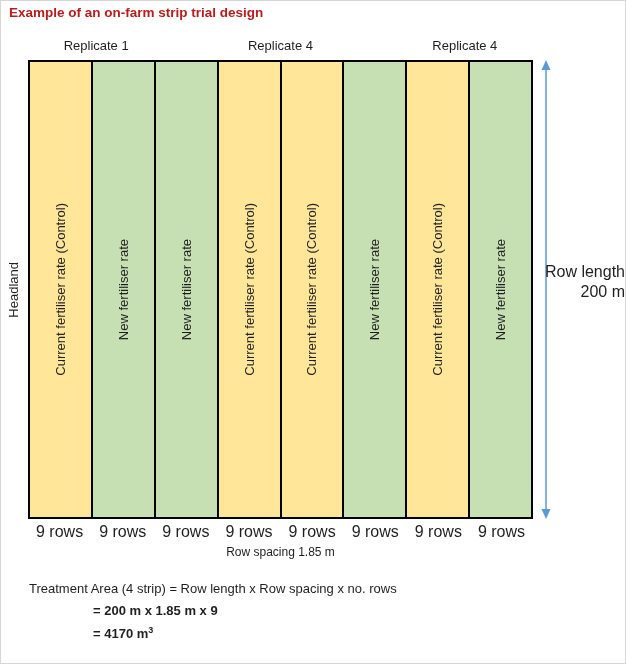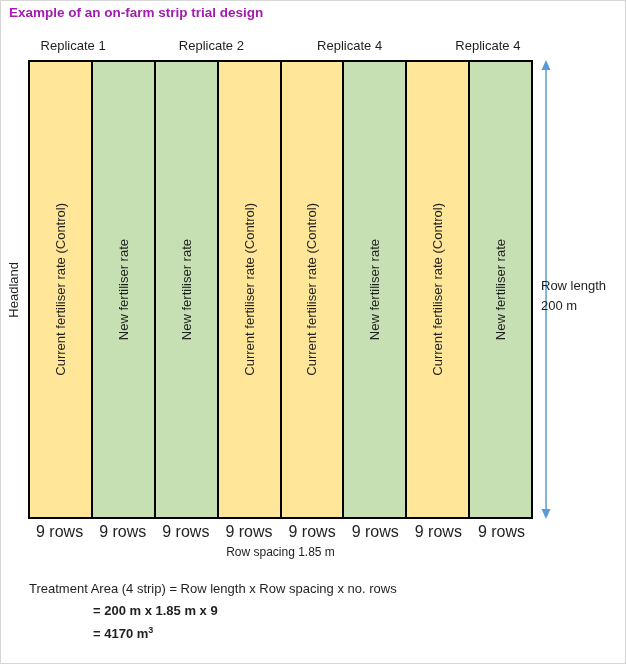--- a/index.html
+++ b/index.html
@@ -16,21 +16,21 @@
     border: 1px solid #d6d6d6;
     overflow: hidden;
     color: #1f1f1f;
   }
   .title {
     position: absolute;
     left: 8px;
     top: 4px;
     font-size: 13.5px;
     font-weight: bold;
-    color: #a21caf;
+    color: #b91c1c;
     white-space: nowrap;
   }
   .replicate-row {
     position: absolute;
     left: 27px;
     top: 37px;
     width: 505px;
     height: 18px;
     display: flex;
     gap: 48px;
@@ -90,24 +90,24 @@
     left: 538px;
     top: 59px;
     width: 14px;
     height: 459px;
   }
   .arrow-line { stroke: var(--arrow-color, #5B9BD5); stroke-width: 1.5; }
   .arrow-head { fill: var(--arrow-color, #5B9BD5); }
   .row-length {
     position: absolute;
     left: 540px;
-    top: 275px;
+    top: 261px;
     width: 84px;
-    text-align: left;
-    font-size: 13px;
+    text-align: right;
+    font-size: 16px;
     line-height: 20px;
   }
   .rows-row {
     position: absolute;
     left: 27px;
     top: 522px;
     width: 505px;
     display: flex;
   }
   .rows-cell {
@@ -136,21 +136,20 @@
 </style>
 </head>
 <body>
 
 <div id="page">
 
   <div class="title">Example of an on-farm strip trial design</div>
 
   <div class="replicate-row">
     <div class="replicate-cell">Replicate 1</div>
-    <div class="replicate-cell">Replicate 2</div>
     <div class="replicate-cell">Replicate 4</div>
     <div class="replicate-cell">Replicate 4</div>
   </div>
 
   <div class="headland">
     <span class="headland-label">Headland</span>
   </div>
 
   <div class="chart">
     <div class="strip control">

